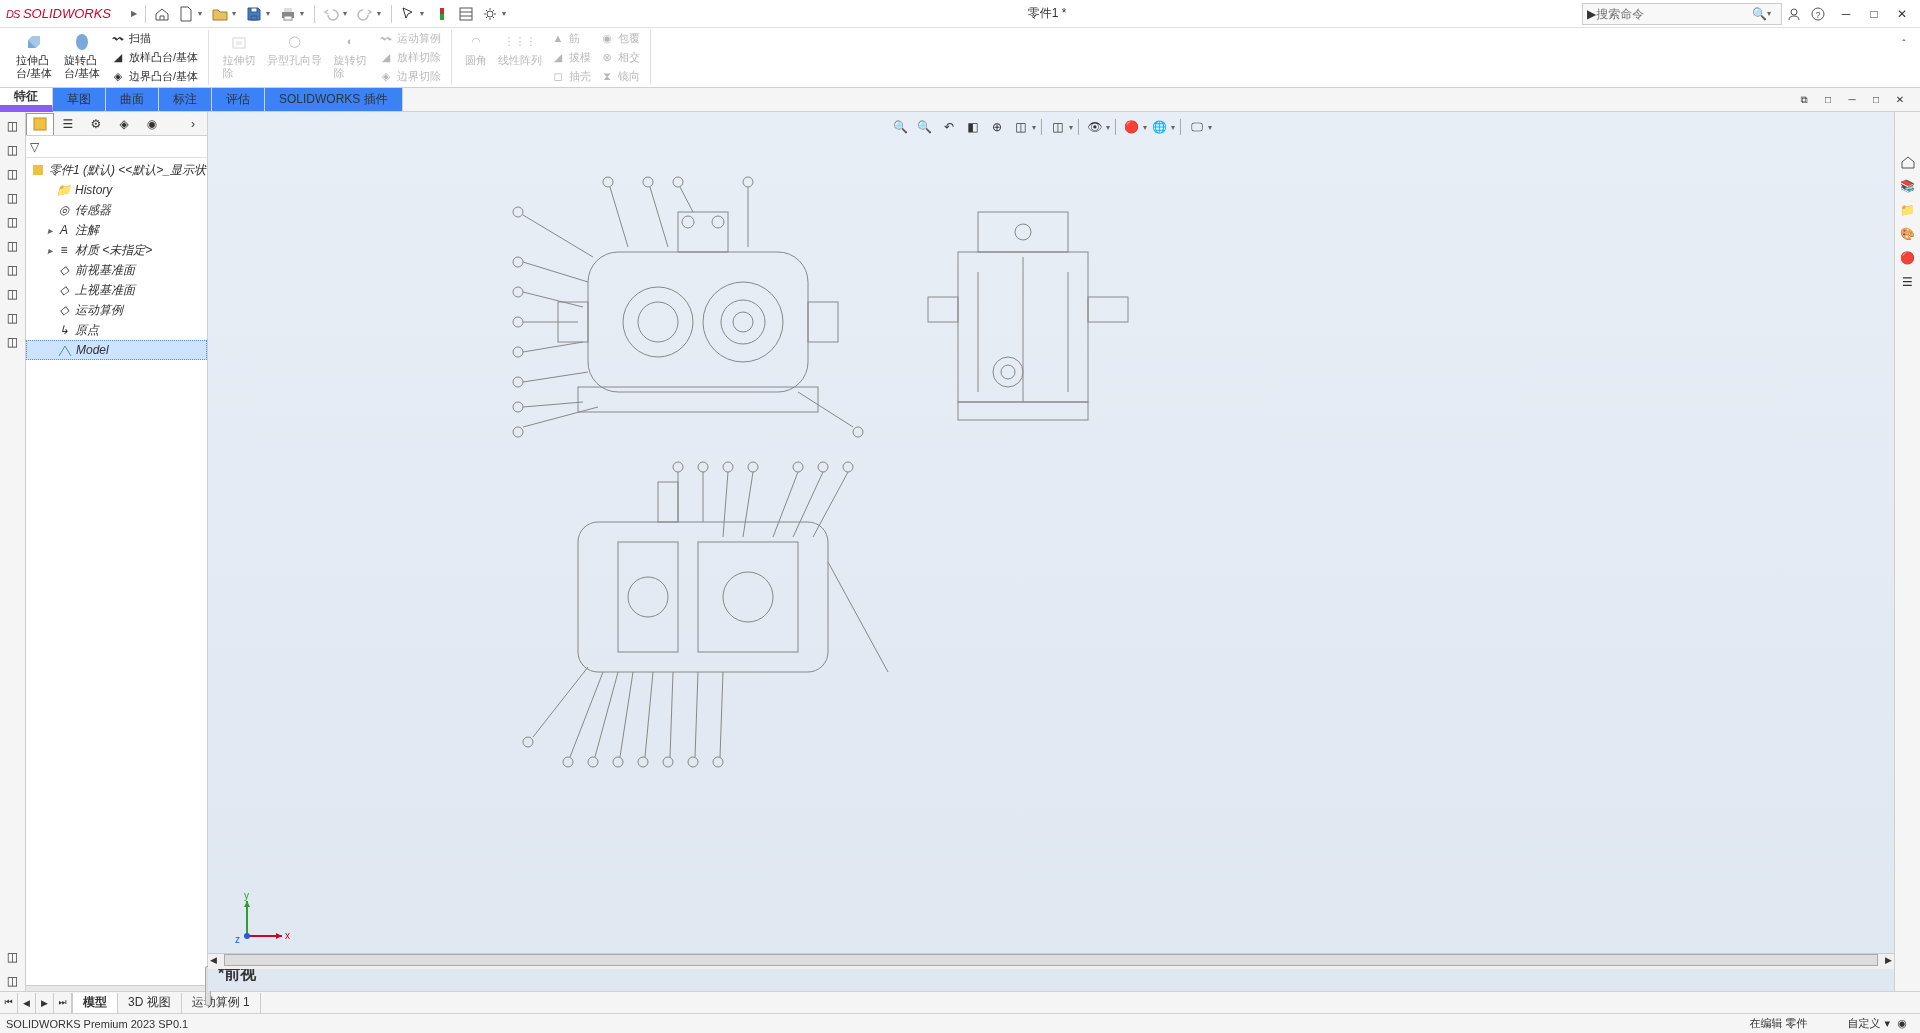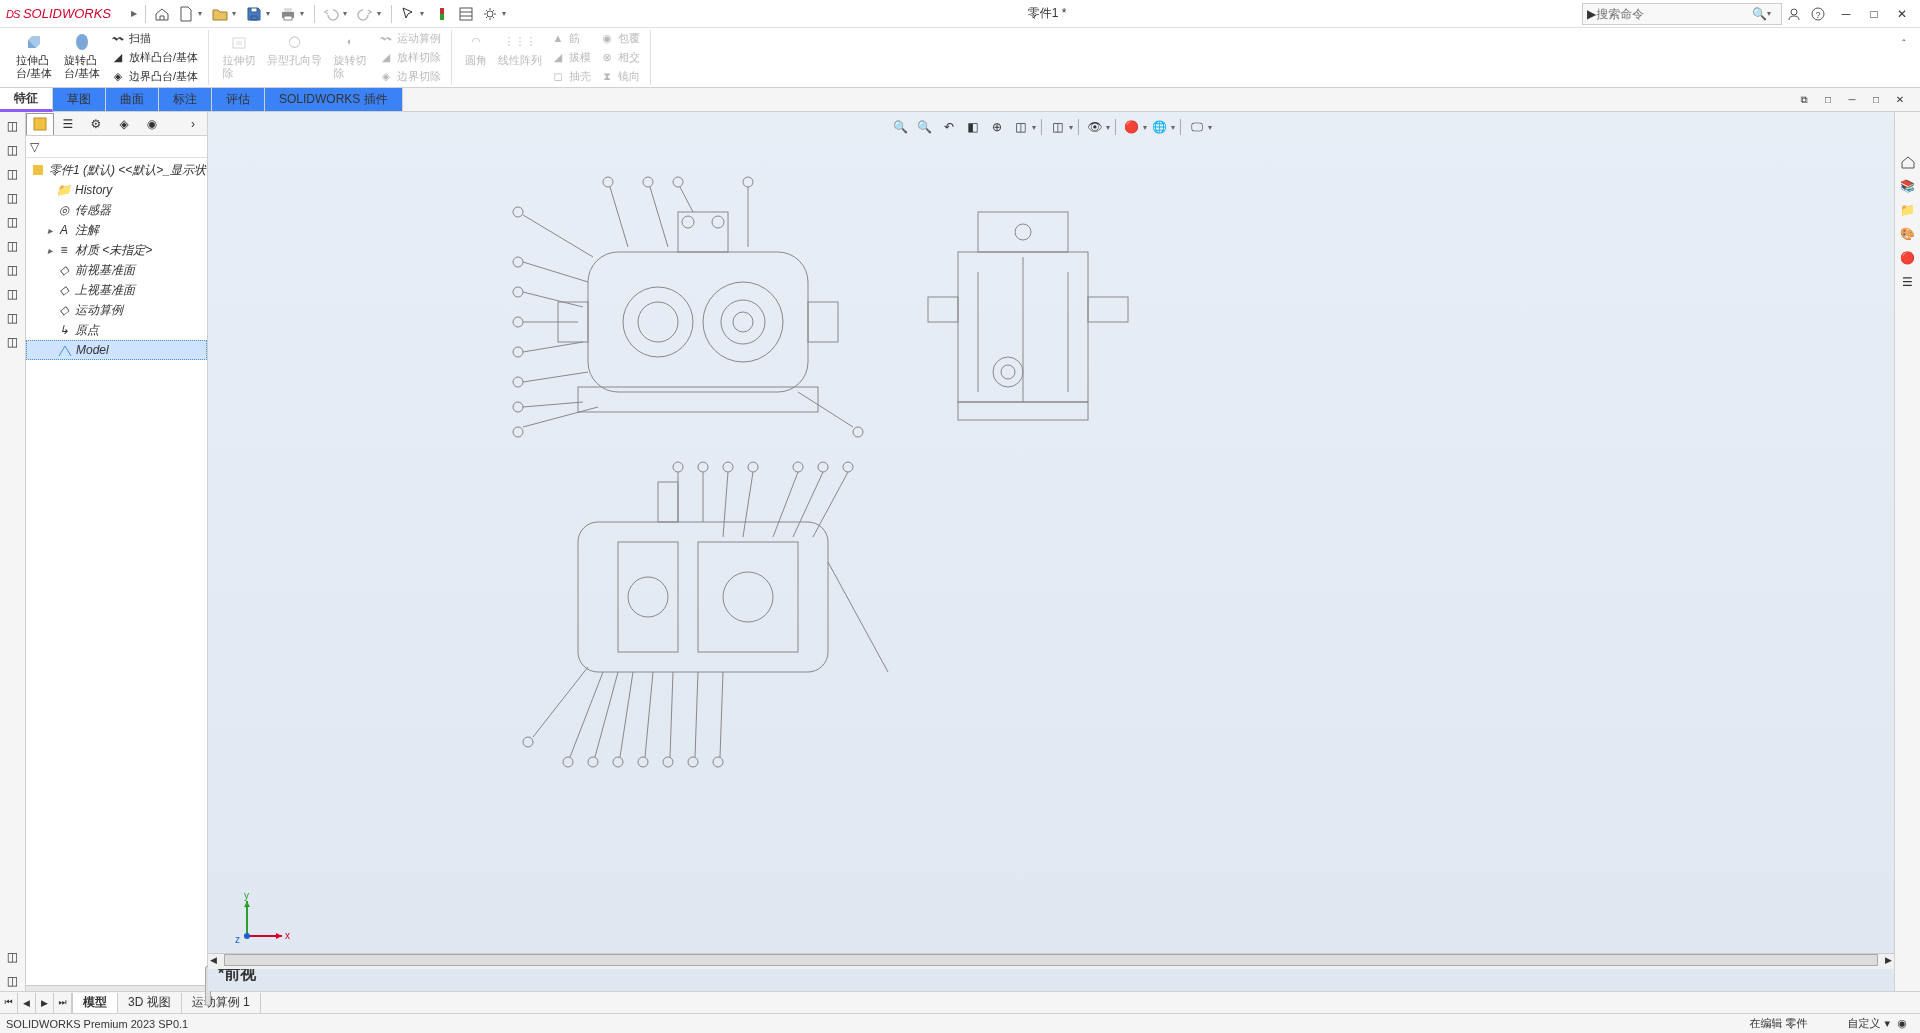--- a/index.html
+++ b/index.html
@@ -22,21 +22,21 @@
 .ribbon-btn.disabled { opacity: 0.35; }
 .ribbon-btn .ico { width: 20px; height: 20px; margin-bottom: 2px; display: flex; align-items: center; justify-content: center; }
 .ribbon-small-col { display: flex; flex-direction: column; justify-content: center; gap: 1px; }
 .ribbon-small { display: flex; align-items: center; font-size: 11px; line-height: 1.3; padding: 1px 4px; cursor: pointer; }
 .ribbon-small .ico { width: 16px; height: 16px; margin-right: 3px; display: inline-flex; align-items: center; justify-content: center; }
 .ribbon-small.disabled { opacity: 0.35; }
 .ribbon-btn.active { background: #c5d8f0; border: 1px solid #7da8d8; }
 
 .tabs-row { height: 24px; background: #f5f5f5; display: flex; align-items: stretch; border-bottom: 1px solid #d0d0d0; position: relative; }
 .cmd-tab { padding: 0 14px; display: flex; align-items: center; font-size: 12px; border-right: 1px solid #d0d0d0; cursor: pointer; background: #3b82f6; }
-.cmd-tab.active { background: #fff; border-bottom: 3px solid #8b5cf6; margin-bottom: -1px; font-weight: bold; }
+.cmd-tab.active { background: #fff; border-bottom: 7px solid #8b5cf6; margin-bottom: -1px; font-weight: bold; }
 .tabs-right { margin-left: auto; padding-right: 8px; display: flex; align-items: center; }
 
 .main-row { flex: 1; display: flex; min-height: 0; }
 .left-rail { width: 26px; background: #f5f5f5; border-right: 1px solid #d0d0d0; display: flex; flex-direction: column; align-items: center; padding-top: 4px; gap: 4px; }
 .rail-btn { width: 20px; height: 20px; display: flex; align-items: center; justify-content: center; cursor: pointer; }
 
 .fm-panel { width: 182px; background: #fff; border-right: 1px solid #d0d0d0; display: flex; flex-direction: column; }
 .fm-tabs { display: flex; align-items: center; background: #f5f5f5; border-bottom: 1px solid #d0d0d0; height: 24px; }
 .fm-tab { width: 28px; height: 22px; display: flex; align-items: center; justify-content: center; cursor: pointer; }
 .fm-tab.active { background: #fff; border: 1px solid #999; border-bottom: none; }

